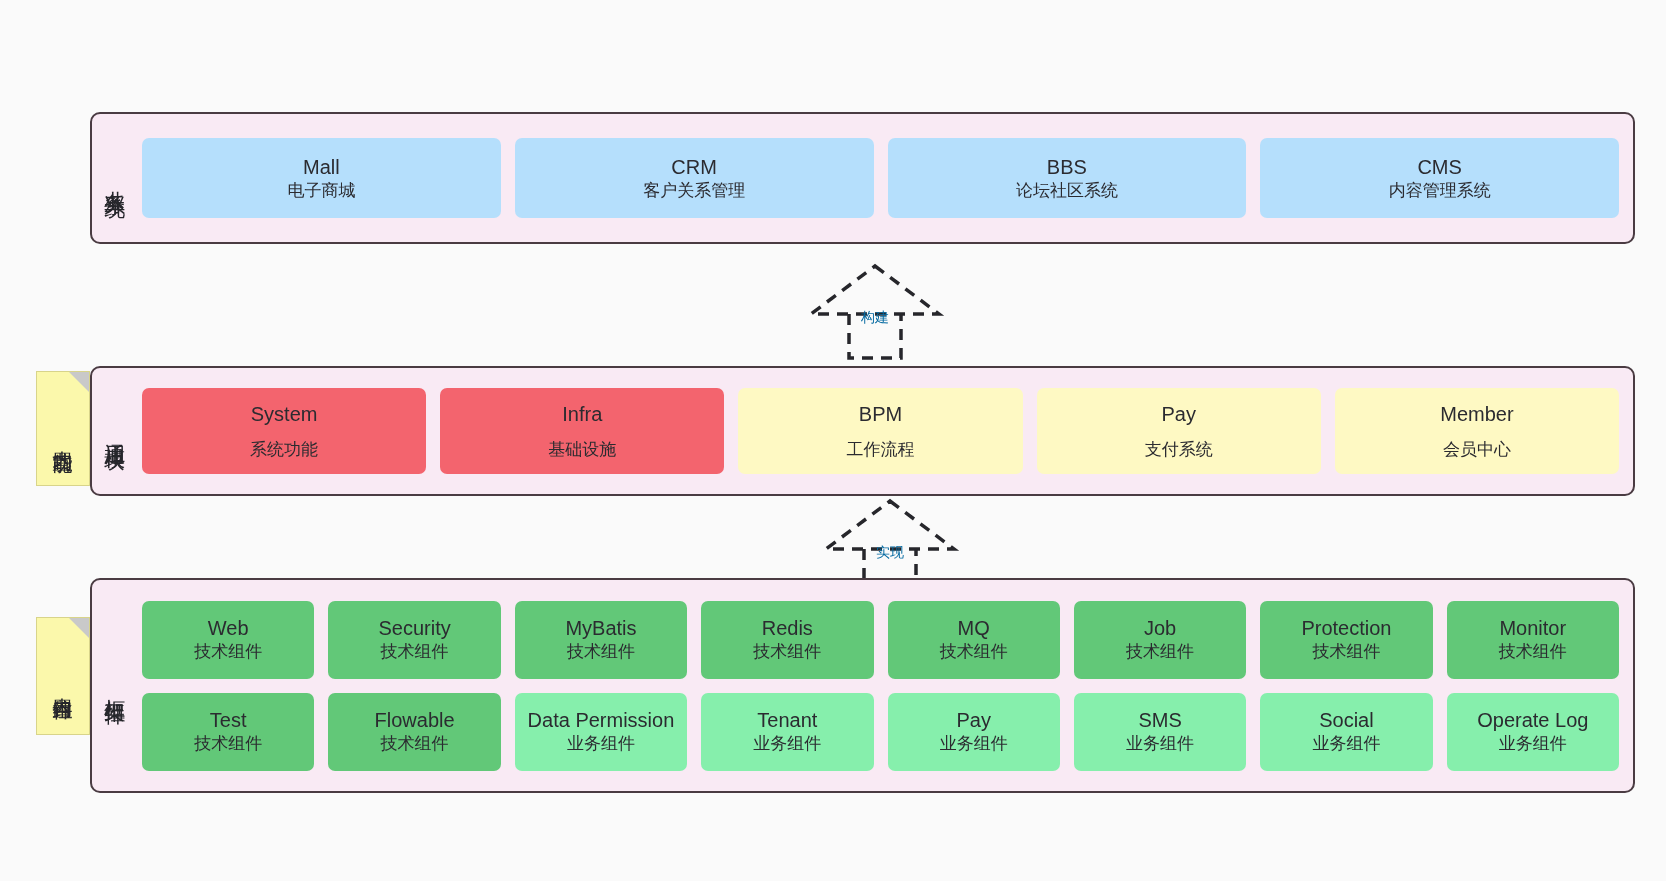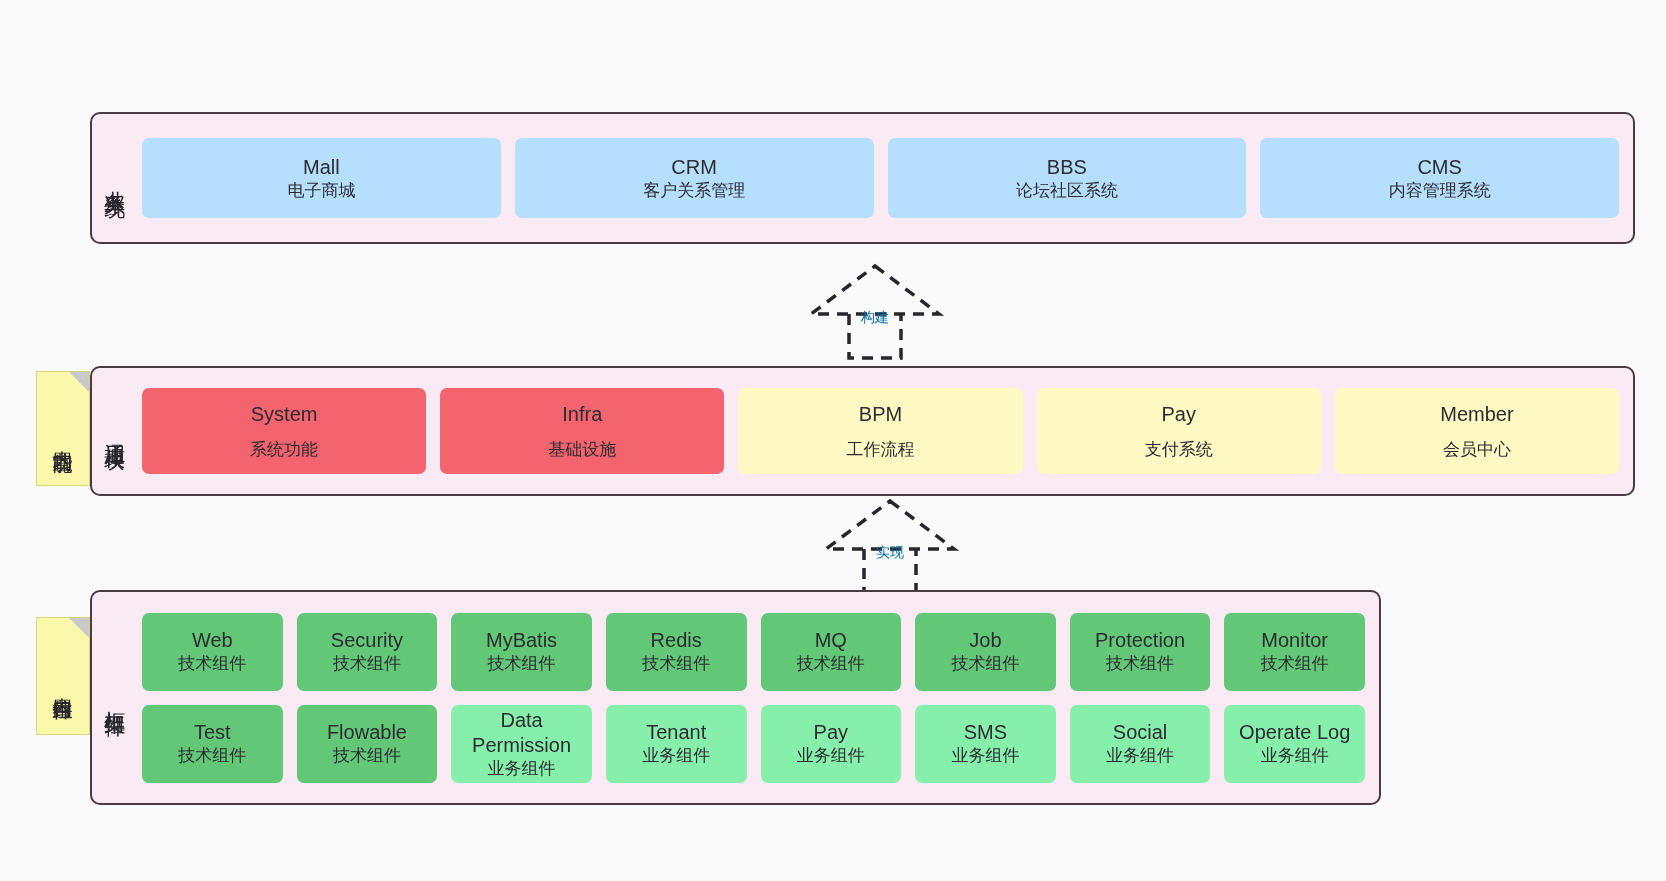--- a/index.html
+++ b/index.html
@@ -221,21 +221,21 @@
   <div class="arrow" style="left:810px; top:497px;">
     <svg viewBox="0 0 160 100" preserveAspectRatio="none">
       <path d="M 80 4 L 144 52 L 16 52 Z" fill="none" stroke="#26262b" stroke-width="3.5" stroke-dasharray="11,8" stroke-linejoin="miter"></path>
       <path d="M 54 52 L 54 96 L 106 96 L 106 52" fill="none" stroke="#26262b" stroke-width="3.5" stroke-dasharray="11,8"></path>
     </svg>
     <span class="arrow-label">实现</span>
   </div>
 
   <div class="note" style="left:36px; top:617px; height:118px;">内置组件</div>
 
-  <div class="layer" id="layer-framework" style="left:90px; top:578px; width:1291px; height:215px;margin-top:12px;">
+  <div class="layer" id="layer-framework" style="left:90px; top:578px; width:1545px; height:215px;">
     <div class="layer-title">框架组件</div>
     <div class="layer-body two-rows">
 
       <div class="row">
         <div class="node h-comp c-green">
           <span class="title">Web</span>
           <span class="sub">技术组件</span>
         </div>
         <div class="node h-comp c-green">
           <span class="title">Security</span>

